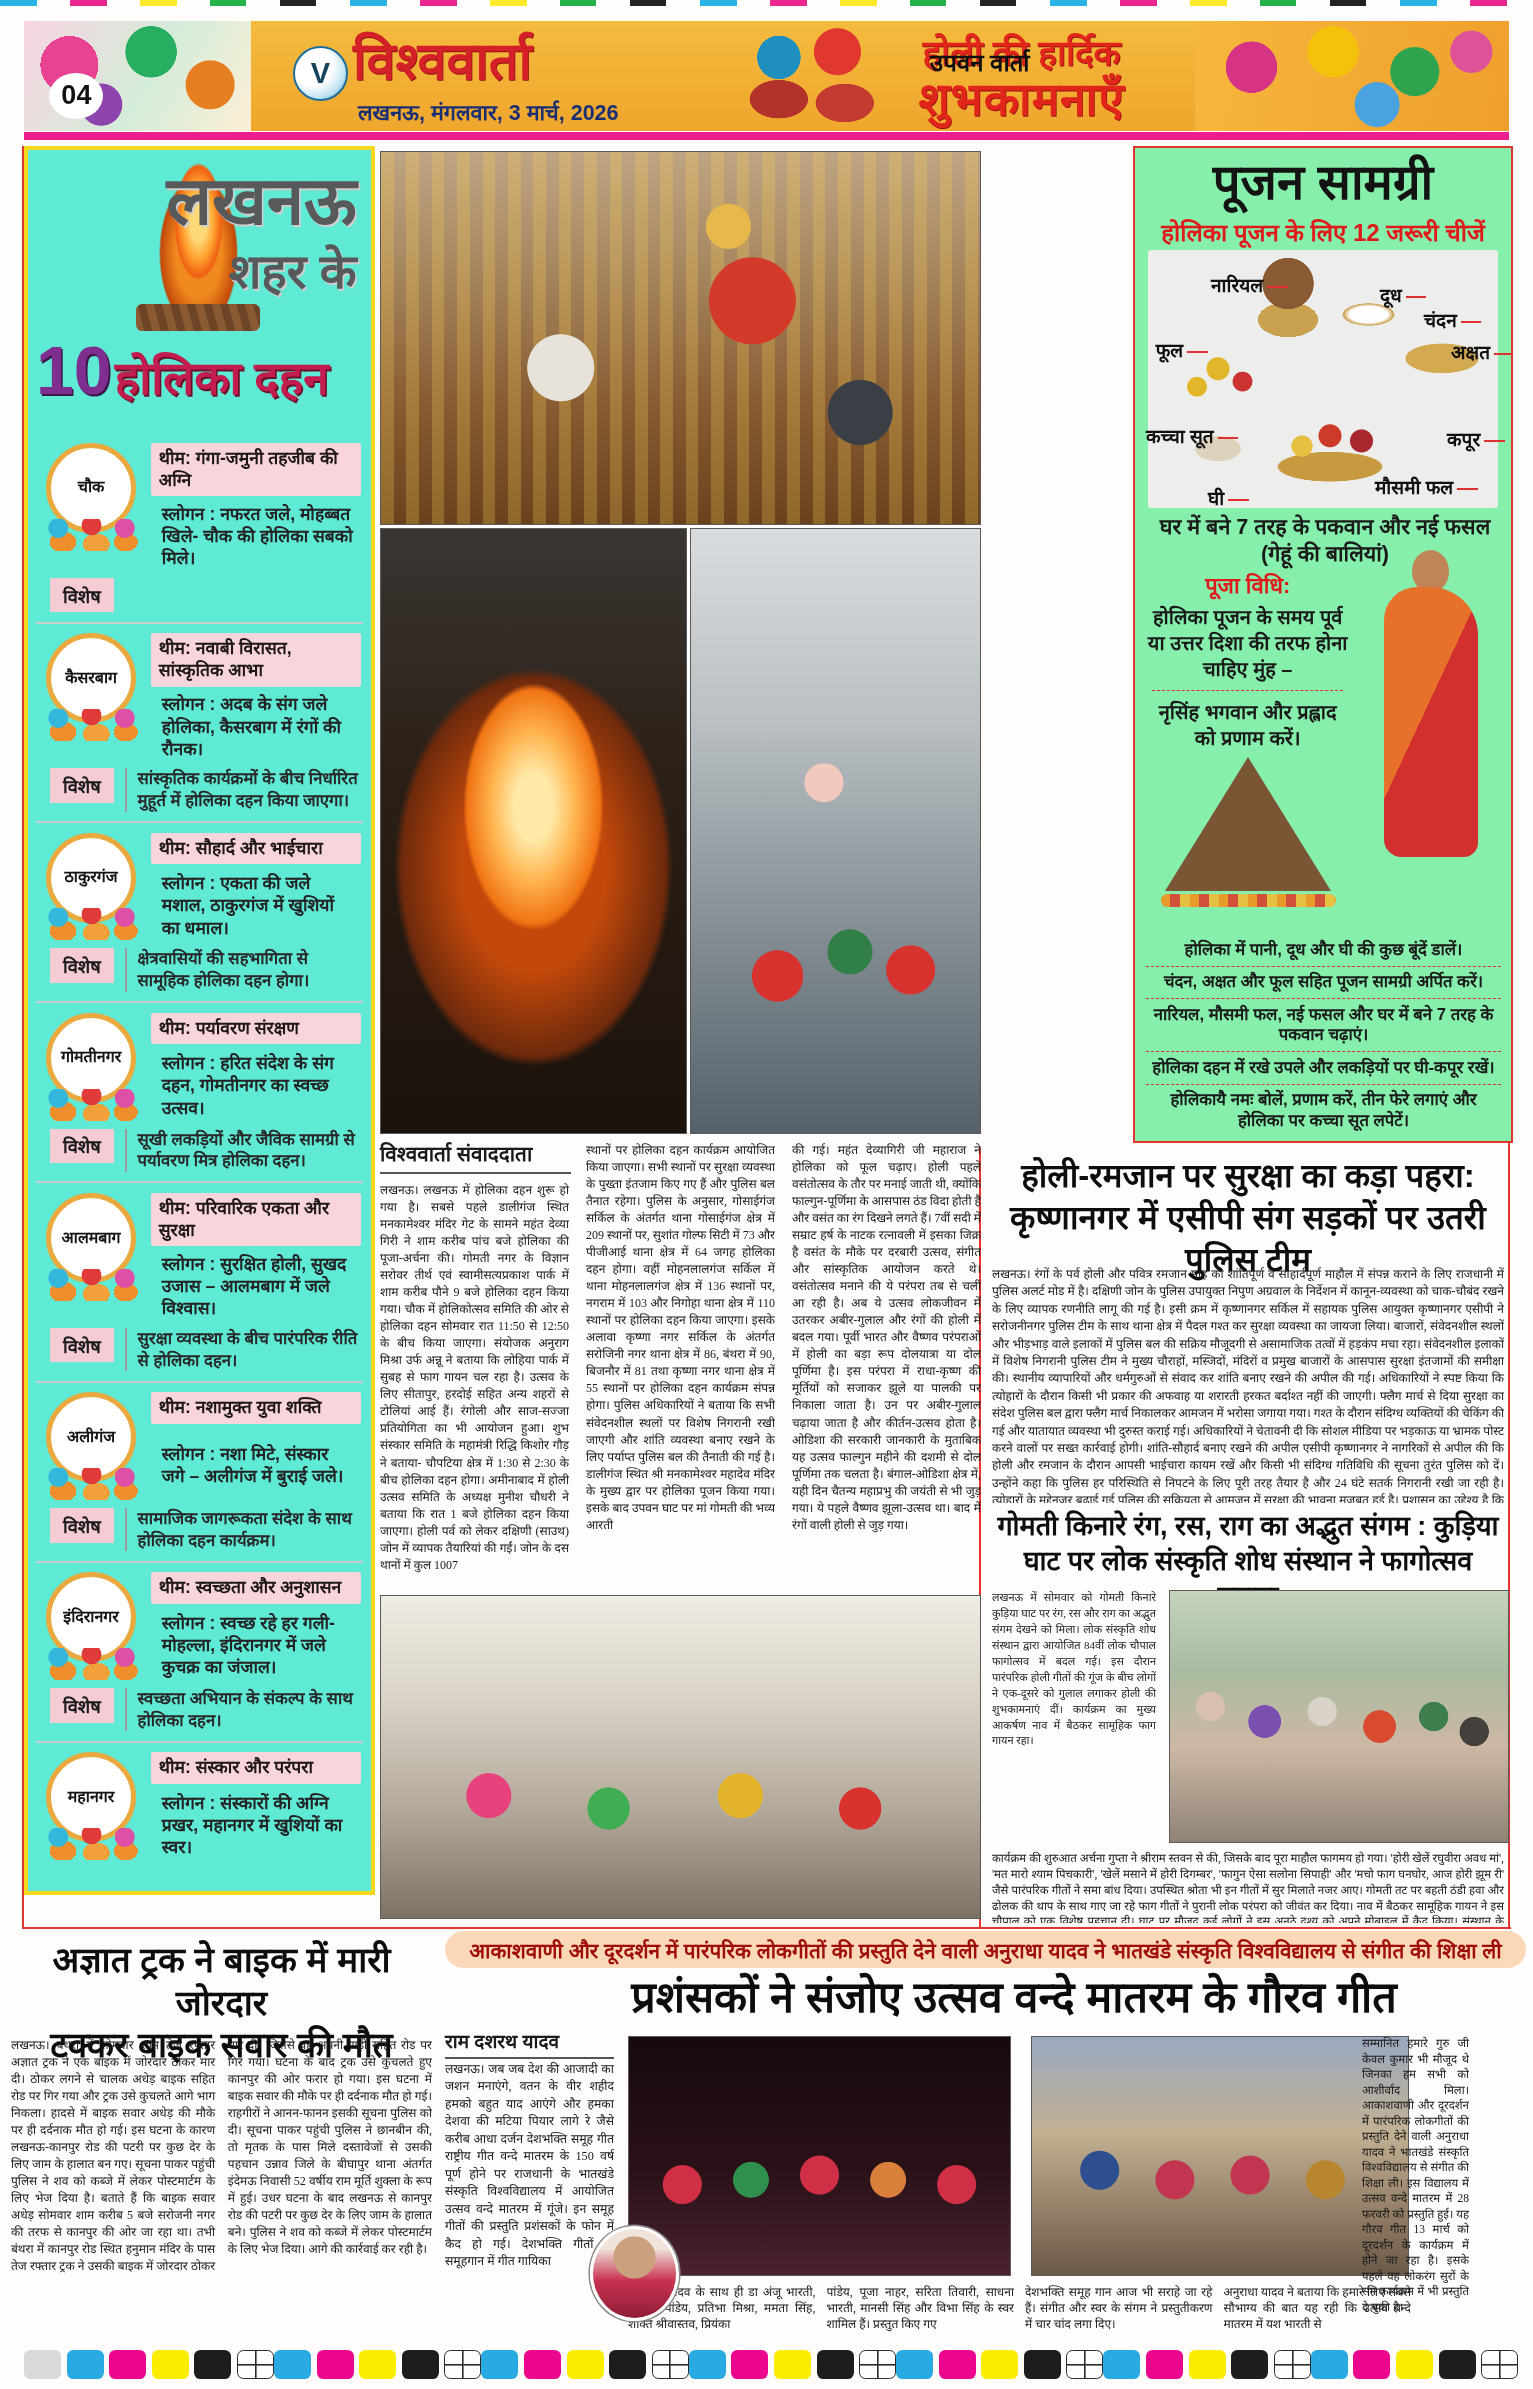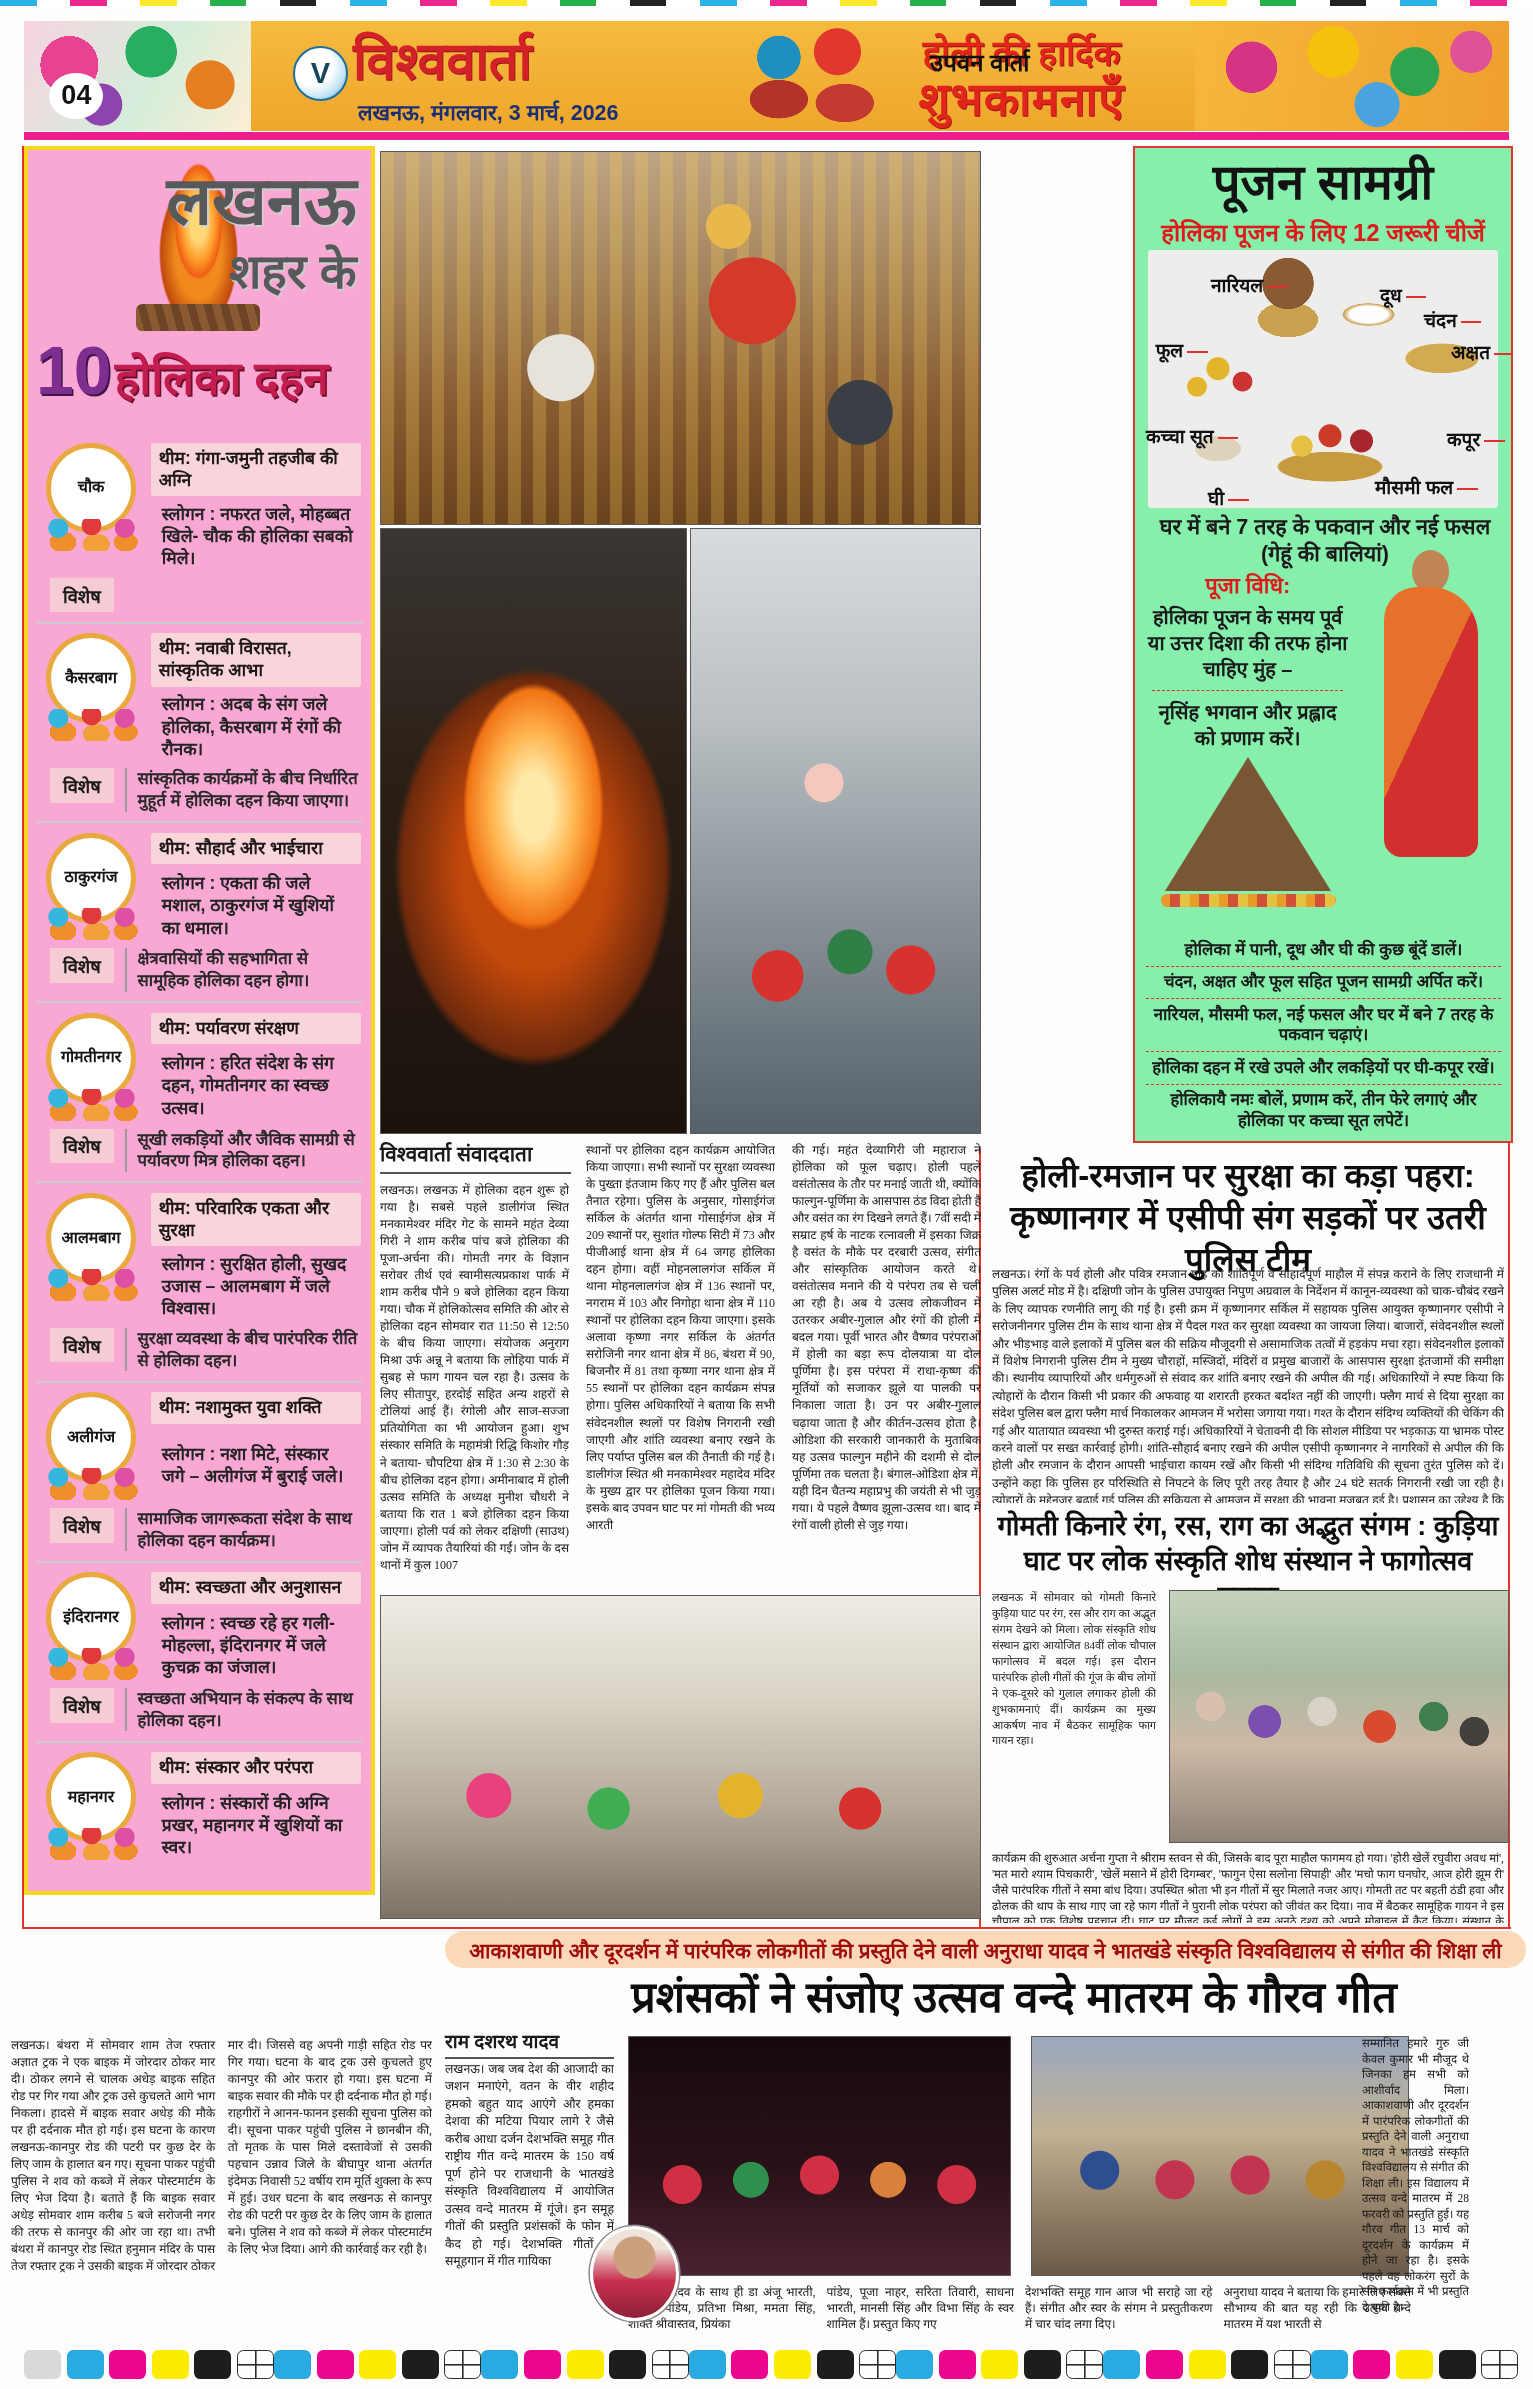--- a/index.html
+++ b/index.html
@@ -39,21 +39,21 @@
     background:radial-gradient(circle at 18% 42%,#d63384 0 25.4px,transparent 26px),
       radial-gradient(circle at 44% 28%,#f4c20d 0 25.4px,transparent 26px),
       radial-gradient(circle at 70% 46%,#2ea44f 0 24px,transparent 25px),
       radial-gradient(circle at 88% 28%,#e05297 0 20.7px,transparent 21.5px),
       radial-gradient(circle at 58% 76%,#4aa3df 0 22px,transparent 23px),
       linear-gradient(100deg,#f6b73c,#ef9f2e);}
   .rule-magenta{left:24px;top:132px;width:1485px;height:8px;background:#ec1e8e;}
   
   .redline{background:#e3342f;}
   
-  .holika-box{left:24px;top:146px;width:351px;height:1749px;border:4px solid #f6d91f;background:#f9a8d4;overflow:hidden;padding:6.4px 8px;box-sizing:border-box;}
+  .holika-box{left:24px;top:146px;width:351px;height:1749px;border:4px solid #f6d91f;background:#5eead4;overflow:hidden;padding:6.4px 8px;box-sizing:border-box;}
   .hb-title{position:relative;height:277px;}
   .flame{position:absolute;left:111px;top:4.8px;width:103px;height:159px;
     background:radial-gradient(ellipse 27px 65px at 50% 38%,#ffd978 0 30%,#ff9e2c 60%,#ef5f13 85%,transparent 90%),
                radial-gradient(ellipse 46px 89px at 50% 58%,#f08a1e 0 50%,#c2490a 82%,transparent 86%);}
   .flame::after{content:"";position:absolute;left:-11px;bottom:-11px;width:124px;height:27px;border-radius:6.4px;
     background:repeating-linear-gradient(75deg,#8a5a33 0 8px,#6e4426 8px 16px);}
   .t1{position:absolute;right:6.4px;top:11px;font:bold 67px/1 "Liberation Sans",sans-serif;color:#58595b;text-shadow:1.6px 1.6px 0 #cfcfcf;}
   .t2{position:absolute;right:6.4px;top:92px;font:bold 48px/1 "Liberation Sans",sans-serif;color:#58595b;text-shadow:1.6px 1.6px 0 #cfcfcf;}
   .t3{position:absolute;left:0;top:180px;width:100%;white-space:nowrap;}
   .t3 .num{font:bold 68px/1 "Liberation Sans",sans-serif;color:#7d2e8e;text-shadow:1.6px 1.6px 0 #3d1547;}
@@ -391,20 +391,24 @@
   </section>
 
   <h2 class="abs sec-head" style="margin:0;">होली-रमजान पर सुरक्षा का कड़ा पहरा: कृष्णानगर में एसीपी संग सड़कों पर उतरी पुलिस टीम</h2>
   <div class="abs sec-body">लखनऊ। रंगों के पर्व होली और पवित्र रमजान माह को शांतिपूर्ण व सौहार्दपूर्ण माहौल में संपन्न कराने के लिए राजधानी में पुलिस अलर्ट मोड में है। दक्षिणी जोन के पुलिस उपायुक्त निपुण अग्रवाल के निर्देशन में कानून-व्यवस्था को चाक-चौबंद रखने के लिए व्यापक रणनीति लागू की गई है। इसी क्रम में कृष्णानगर सर्किल में सहायक पुलिस आयुक्त कृष्णानगर एसीपी ने सरोजनीनगर पुलिस टीम के साथ थाना क्षेत्र में पैदल गश्त कर सुरक्षा व्यवस्था का जायजा लिया। बाजारों, संवेदनशील स्थलों और भीड़भाड़ वाले इलाकों में पुलिस बल की सक्रिय मौजूदगी से असामाजिक तत्वों में हड़कंप मचा रहा। संवेदनशील इलाकों में विशेष निगरानी पुलिस टीम ने मुख्य चौराहों, मस्जिदों, मंदिरों व प्रमुख बाजारों के आसपास सुरक्षा इंतजामों की समीक्षा की। स्थानीय व्यापारियों और धर्मगुरुओं से संवाद कर शांति बनाए रखने की अपील की गई। अधिकारियों ने स्पष्ट किया कि त्योहारों के दौरान किसी भी प्रकार की अफवाह या शरारती हरकत बर्दाश्त नहीं की जाएगी। फ्लैग मार्च से दिया सुरक्षा का संदेश पुलिस बल द्वारा फ्लैग मार्च निकालकर आमजन में भरोसा जगाया गया। गश्त के दौरान संदिग्ध व्यक्तियों की चेकिंग की गई और यातायात व्यवस्था भी दुरुस्त कराई गई। अधिकारियों ने चेतावनी दी कि सोशल मीडिया पर भड़काऊ या भ्रामक पोस्ट करने वालों पर सख्त कार्रवाई होगी। शांति-सौहार्द बनाए रखने की अपील एसीपी कृष्णानगर ने नागरिकों से अपील की कि होली और रमजान के दौरान आपसी भाईचारा कायम रखें और किसी भी संदिग्ध गतिविधि की सूचना तुरंत पुलिस को दें। उन्होंने कहा कि पुलिस हर परिस्थिति से निपटने के लिए पूरी तरह तैयार है और 24 घंटे सतर्क निगरानी रखी जा रही है। त्योहारों के मद्देनजर बढ़ाई गई पुलिस की सक्रियता से आमजन में सुरक्षा की भावना मजबूत हुई है। प्रशासन का उद्देश्य है कि रंग और इबादत के इन पावन अवसरों पर शहर में शांति, सौहार्द और खुशियों का माहौल बना रहे।</div>
 
   <h2 class="abs gomti-head" style="margin:0;">गोमती किनारे रंग, रस, राग का अद्भुत संगम : कुड़िया घाट पर लोक संस्कृति शोध संस्थान ने फागोत्सव मनाया</h2>
   <div class="abs gomti-intro">लखनऊ में सोमवार को गोमती किनारे कुड़िया घाट पर रंग, रस और राग का अद्भुत संगम देखने को मिला। लोक संस्कृति शोध संस्थान द्वारा आयोजित 84वीं लोक चौपाल फागोत्सव में बदल गई। इस दौरान पारंपरिक होली गीतों की गूंज के बीच लोगों ने एक-दूसरे को गुलाल लगाकर होली की शुभकामनाएं दीं। कार्यक्रम का मुख्य आकर्षण नाव में बैठकर सामूहिक फाग गायन रहा।</div>
   <div class="abs photo" id="photo-gomti"></div>
   <div class="abs gomti-body">कार्यक्रम की शुरुआत अर्चना गुप्ता ने श्रीराम स्तवन से की, जिसके बाद पूरा माहौल फागमय हो गया। 'होरी खेलें रघुवीरा अवध मां', 'मत मारो श्याम पिचकारी', 'खेलें मसाने में होरी दिगम्बर', 'फागुन ऐसा सलोना सिपाही' और 'मचो फाग घनघोर, आज होरी झूम री' जैसे पारंपरिक गीतों ने समा बांध दिया। उपस्थित श्रोता भी इन गीतों में सुर मिलाते नजर आए। गोमती तट पर बहती ठंडी हवा और ढोलक की थाप के साथ गाए जा रहे फाग गीतों ने पुरानी लोक परंपरा को जीवंत कर दिया। नाव में बैठकर सामूहिक गायन ने इस चौपाल को एक विशेष पहचान दी। घाट पर मौजूद कई लोगों ने इस अनूठे दृश्य को अपने मोबाइल में कैद किया। संस्थान के सदस्यों ने बताया कि इसका उद्देश्य लोक संस्कृति की इस विरासत को नई पीढ़ी तक पहुंचाना है।</div>
 
+  <h2 class="abs truck-head" style="margin:0;">
+    <span>अज्ञात ट्रक ने बाइक में मारी जोरदार</span><br>
+    <span>टक्कर बाइक सवार की मौत</span>
+  </h2>
   <div class="abs truck-body">लखनऊ। बंथरा में सोमवार शाम तेज रफ्तार अज्ञात ट्रक ने एक बाइक में जोरदार ठोकर मार दी। ठोकर लगने से चालक अधेड़ बाइक सहित रोड पर गिर गया और ट्रक उसे कुचलते आगे भाग निकला। हादसे में बाइक सवार अधेड़ की मौके पर ही दर्दनाक मौत हो गई। इस घटना के कारण लखनऊ-कानपुर रोड की पटरी पर कुछ देर के लिए जाम के हालात बन गए। सूचना पाकर पहुंची पुलिस ने शव को कब्जे में लेकर पोस्टमार्टम के लिए भेज दिया है। बताते हैं कि बाइक सवार अधेड़ सोमवार शाम करीब 5 बजे सरोजनी नगर की तरफ से कानपुर की ओर जा रहा था। तभी बंथरा में कानपुर रोड स्थित हनुमान मंदिर के पास तेज रफ्तार ट्रक ने उसकी बाइक में जोरदार ठोकर मार दी। जिससे वह अपनी गाड़ी सहित रोड पर गिर गया। घटना के बाद ट्रक उसे कुचलते हुए कानपुर की ओर फरार हो गया। इस घटना में बाइक सवार की मौके पर ही दर्दनाक मौत हो गई। राहगीरों ने आनन-फानन इसकी सूचना पुलिस को दी। सूचना पाकर पहुंची पुलिस ने छानबीन की, तो मृतक के पास मिले दस्तावेजों से उसकी पहचान उन्नाव जिले के बीघापुर थाना अंतर्गत इंदेमऊ निवासी 52 वर्षीय राम मूर्ति शुक्ला के रूप में हुई। उधर घटना के बाद लखनऊ से कानपुर रोड की पटरी पर कुछ देर के लिए जाम के हालात बने। पुलिस ने शव को कब्जे में लेकर पोस्टमार्टम के लिए भेज दिया। आगे की कार्रवाई कर रही है।</div>
 
   <div class="abs kicker">आकाशवाणी और दूरदर्शन में पारंपरिक लोकगीतों की प्रस्तुति देने वाली अनुराधा यादव ने भातखंडे संस्कृति विश्वविद्यालय से संगीत की शिक्षा ली</div>
   <h2 class="abs vande-head" style="margin:0;">प्रशंसकों ने संजोए उत्सव वन्दे मातरम के गौरव गीत</h2>
   <div class="abs vande-byline">राम दशरथ यादव</div>
   <div class="abs vande-left">लखनऊ। जब जब देश की आजादी का जशन मनाएंगे, वतन के वीर शहीद हमको बहुत याद आएंगे और हमका देशवा की मटिया पियार लागे रे जैसे करीब आधा दर्जन देशभक्ति समूह गीत राष्ट्रीय गीत वन्दे मातरम के 150 वर्ष पूर्ण होने पर राजधानी के भातखंडे संस्कृति विश्वविद्यालय में आयोजित उत्सव वन्दे मातरम में गूंजे। इन समूह गीतों की प्रस्तुति प्रशंसकों के फोन में कैद हो गई। देशभक्ति गीतों के समूहगान में गीत गायिका</div>
   <div class="abs photo" id="photo-singers1"></div>
   <div class="abs photo" id="photo-singers2"></div>
   <div class="abs inset-portrait"></div>
   <div class="abs bstrip">

